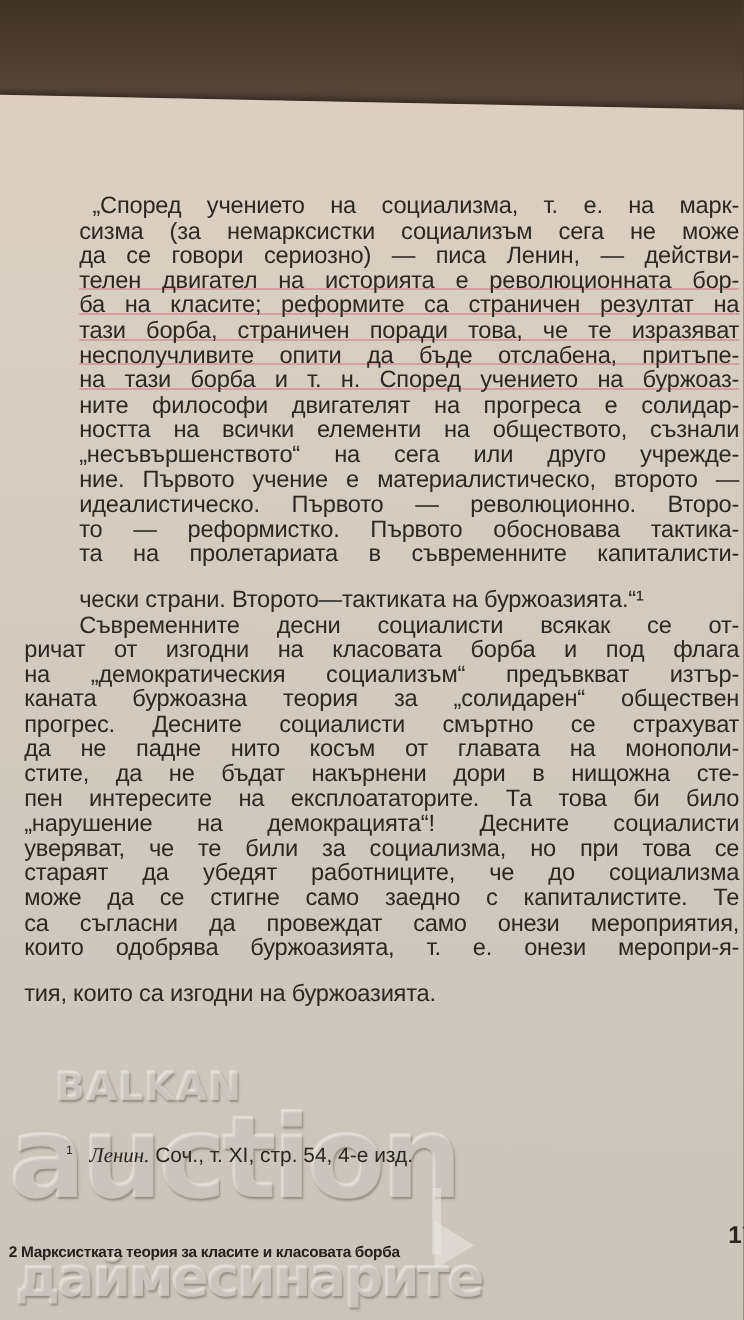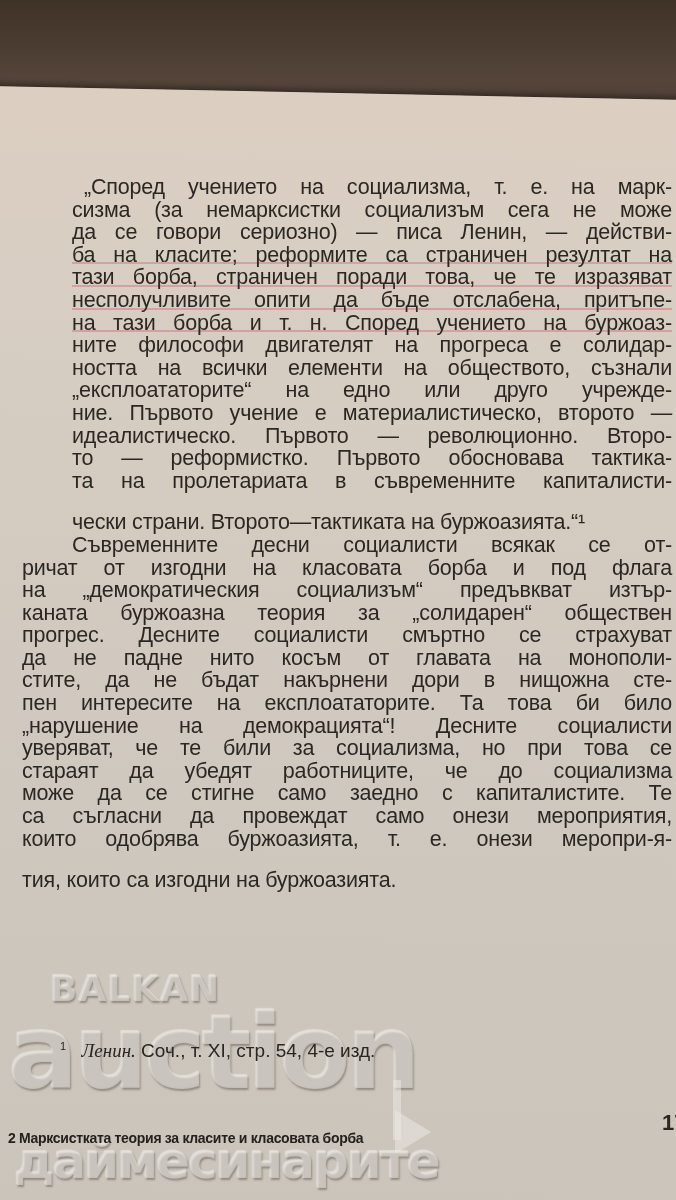--- a/index.html
+++ b/index.html
@@ -62,27 +62,28 @@
 
 <div class="backdrop"></div>
 
 <div class="page"></div>
 
 <div class="text">
   <div>
     <div class="line indent">„Според учението на социализма, т. е. на марк-</div>
     <div class="line">сизма (за немарксистки социализъм сега не може</div>
     <div class="line">да се говори сериозно) — писа Ленин, — действи-</div>
+    <div class="line hl">телен двигател на историята е революционната бор-</div>
     <div class="line hl">ба на класите; реформите са страничен резултат на</div>
     <div class="line hl">тази борба, страничен поради това, че те изразяват</div>
     <div class="line hl">несполучливите опити да бъде отслабена, притъпе-</div>
     <div class="line hl">на тази борба и т. н. Според учението на буржоаз-</div>
     <div class="line">ните философи двигателят на прогреса е солидар-</div>
     <div class="line">ността на всички елементи на обществото, съзнали</div>
-    <div class="line">„експлоататорите“ на едно или друго учрежде-</div>
+    <div class="line">„несъвършенството“ на сега или друго учрежде-</div>
     <div class="line">ние. Първото учение е материалистическо, второто —</div>
     <div class="line">идеалистическо. Първото — революционно. Второ-</div>
     <div class="line">то — реформистко. Първото обосновава тактика-</div>
     <div class="line">та на пролетариата в съвременните капиталисти-</div>
     <div class="line last">чески страни. Второто—тактиката на буржоазията.“¹</div>
   </div>
   <div class="para2">
     <div class="line first">Съвременните десни социалисти всякак се от-</div>
     <div class="line">ричат от изгодни на класовата борба и под флага</div>
     <div class="line">на „демократическия социализъм“ предъвкват изтър-</div>

